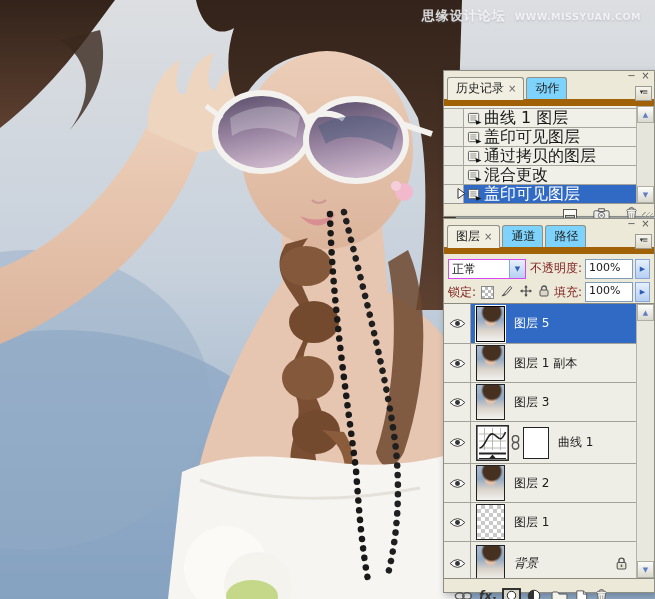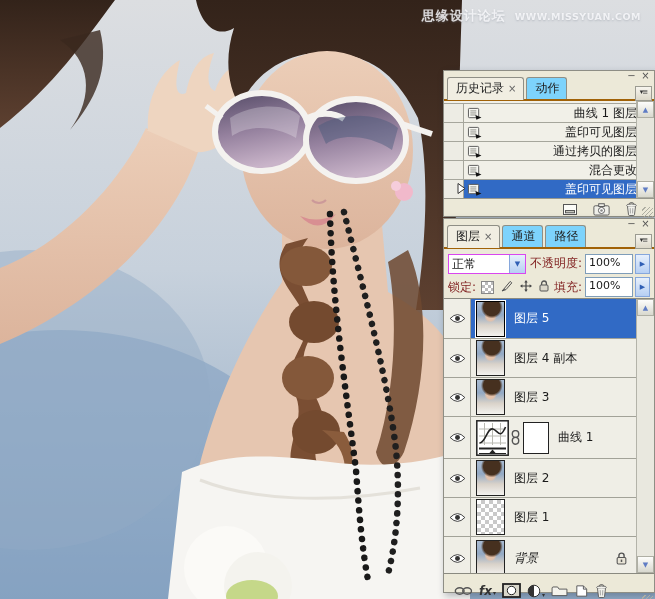--- a/index.html
+++ b/index.html
@@ -16,34 +16,34 @@
 
   
   .panel{position:absolute;background:#ECE9D8;border:1px solid #8E8E85;
          box-shadow:2px 3px 7px rgba(30,40,60,.30);box-sizing:border-box;font-size:12px;color:#1a1a1a;}
   .winbtns{position:absolute;top:1px;right:3px;display:flex;gap:3px;z-index:5;}
   .winbtn{width:11px;height:10px;font-size:10px;line-height:8px;text-align:center;color:#555;cursor:default;}
   .menubtn{position:absolute;top:15px;right:2px;width:15px;height:13px;border:1px solid #9B9B91;
            background:linear-gradient(#F7F5EE,#DCD8C9);font-size:7px;line-height:11px;text-align:center;
            color:#333;letter-spacing:-1px;z-index:5;}
   .tabs{display:flex;align-items:flex-end;height:19px;margin-top:9px;padding-left:3px;gap:2px;
-        border-bottom:2px solid #a16207;position:relative;}
+        border-bottom:7px solid #a16207;position:relative;}
   .tab{display:flex;align-items:center;gap:4px;padding:2px 7px 2px 8px;font-size:12px;
        border:1px solid #8F8F86;border-bottom:none;border-radius:3px 3px 0 0;background:#7dd3fc;color:#222;}
   .tab.active{background:#F1EEE2;position:relative;top:1px;padding-bottom:3px;}
   .tabx{font-size:10px;color:#666;line-height:10px;}
 
   
   #historyPanel{left:443px;top:70px;width:212px;height:147px;}
   .hlist{position:relative;height:97px;background:#F1F0E8;border-bottom:1px solid #98988E;overflow:hidden;}
   .hsliver{height:2px;border-bottom:1px solid #A6A69C;margin-right:17px;}
   .hrow{display:flex;align-items:center;height:18px;border-bottom:1px solid #A6A69C;margin-right:17px;position:relative;}
   .hcheck{width:19px;align-self:stretch;border-right:1px solid #A6A69C;background:#EDECE4;position:relative;}
   .hicon{width:20px;display:flex;justify-content:center;align-items:center;}
-  .hlabel{flex:1;font-size:12px;white-space:nowrap;overflow:hidden;text-align:right;}
+  .hlabel{flex:1;font-size:16px;white-space:nowrap;overflow:hidden;}
   .hrow.sel{background:#316AC5;}
   .hrow.sel .hlabel{color:#fff;}
   .hpointer{position:absolute;left:13px;top:3px;z-index:3;}
   .hscroll{position:absolute;top:0;right:0;bottom:0;width:17px;background:#E6E5DC;border-left:1px solid #B3B3A9;
            display:flex;flex-direction:column;justify-content:space-between;}
   .sbtn{height:15px;background:linear-gradient(#FDFDFB,#D8D8CE);border:1px solid #AFAFA4;
         color:#5F7CC4;font-size:7px;display:flex;align-items:center;justify-content:center;}
   .hbottom{height:20px;display:flex;align-items:center;justify-content:flex-end;gap:15px;padding-right:16px;position:relative;}
 
   
@@ -372,21 +372,21 @@
       </div>
 
       <div class="lrow" style="height:38px;">
         <div class="eyecell">
           <svg width="17" height="11" viewBox="0 0 18 12">
               <path d="M1 6 Q9 -2.5 17 6 Q9 14.5 1 6 Z" fill="#fff" stroke="#333"></path>
               <circle cx="9" cy="6" r="2.7" fill="#333"></circle>
             </svg>
         </div>
         <div class="thumb thumb-photo"></div>
-        <span class="lname">图层 4 副本</span>
+        <span class="lname">图层 1 副本</span>
       </div>
 
       <div class="lrow" style="height:38px;">
         <div class="eyecell">
           <svg width="17" height="11" viewBox="0 0 18 12">
               <path d="M1 6 Q9 -2.5 17 6 Q9 14.5 1 6 Z" fill="#fff" stroke="#333"></path>
               <circle cx="9" cy="6" r="2.7" fill="#333"></circle>
             </svg>
         </div>
         <div class="thumb thumb-photo"></div>

